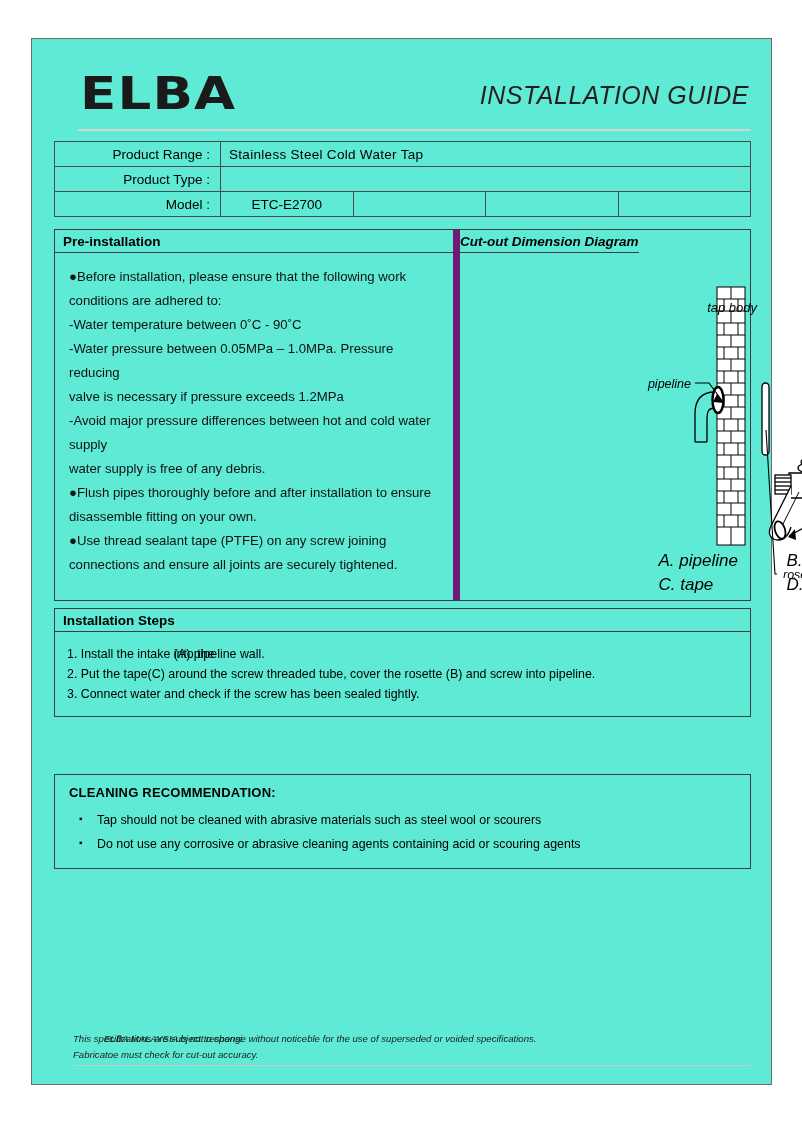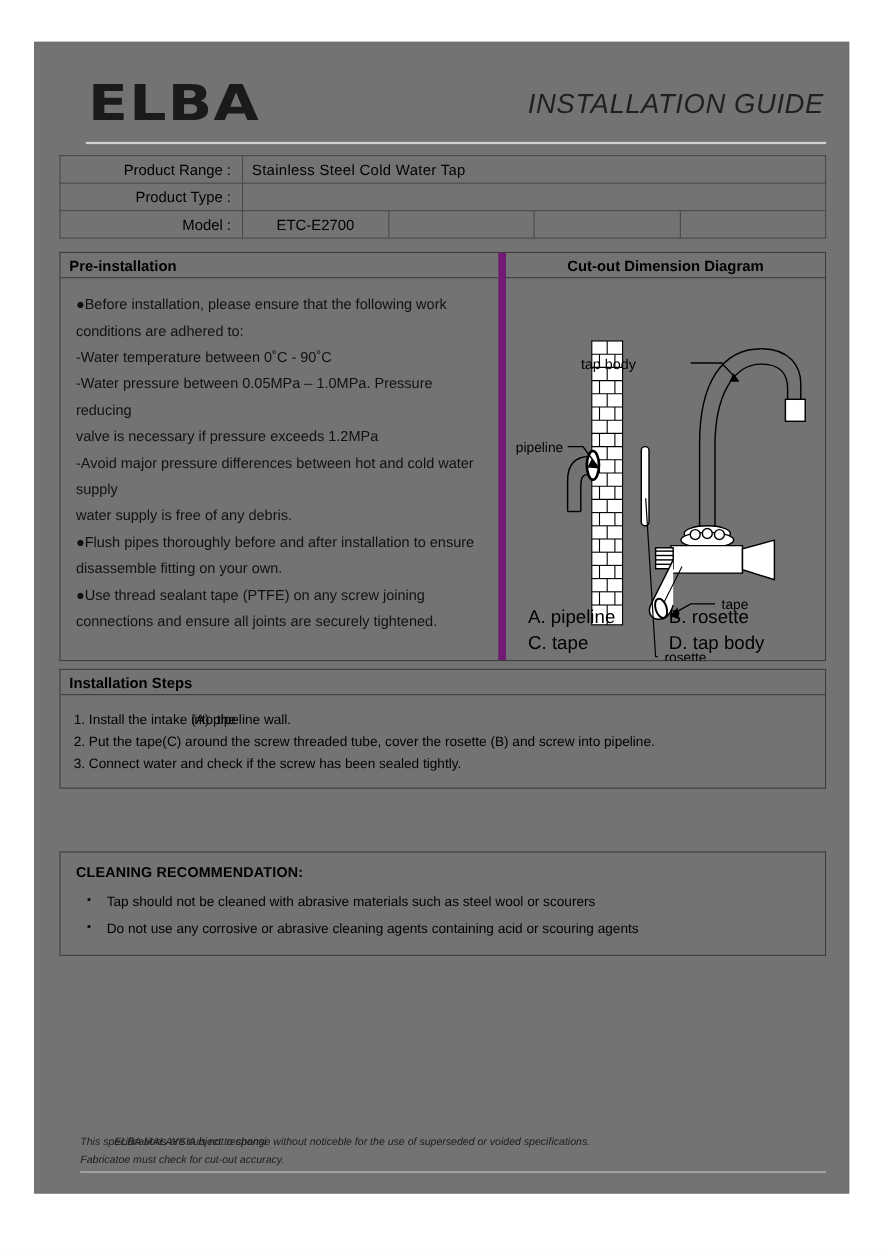--- a/index.html
+++ b/index.html
@@ -19,21 +19,21 @@
 
   
   .page-frame {
     position: absolute;
     left: 31px;
     top: 38px;
     width: 741px;
     height: 1047px;
     border: 1px solid #6f6f6f;
     box-sizing: border-box;
-    background: #737373;
+    background: #5eead4;
   }
 
   .sheet {
     position: absolute;
     left: 22px;
     top: 20px;
     width: 697px;
     height: 1005px;
   }
 
@@ -120,21 +120,21 @@
   .col-left {
     width: 405px;
     border-right: 7px solid #701a75;
     box-sizing: border-box;
     display: flex;
     flex-direction: column;
   }
   .col-right {
     flex: 1;
     display: flex;
-    flex-direction: column;
+    font-style: italic;
   }
   .panel-head {
     height: 23px;
     line-height: 23px;
     border-bottom: 1px solid #3d3d3d;
     font-size: 13.5px;
     font-weight: 700;
     box-sizing: border-box;
   }
   .panel-head.left { padding-left: 8px; text-align: left; }

